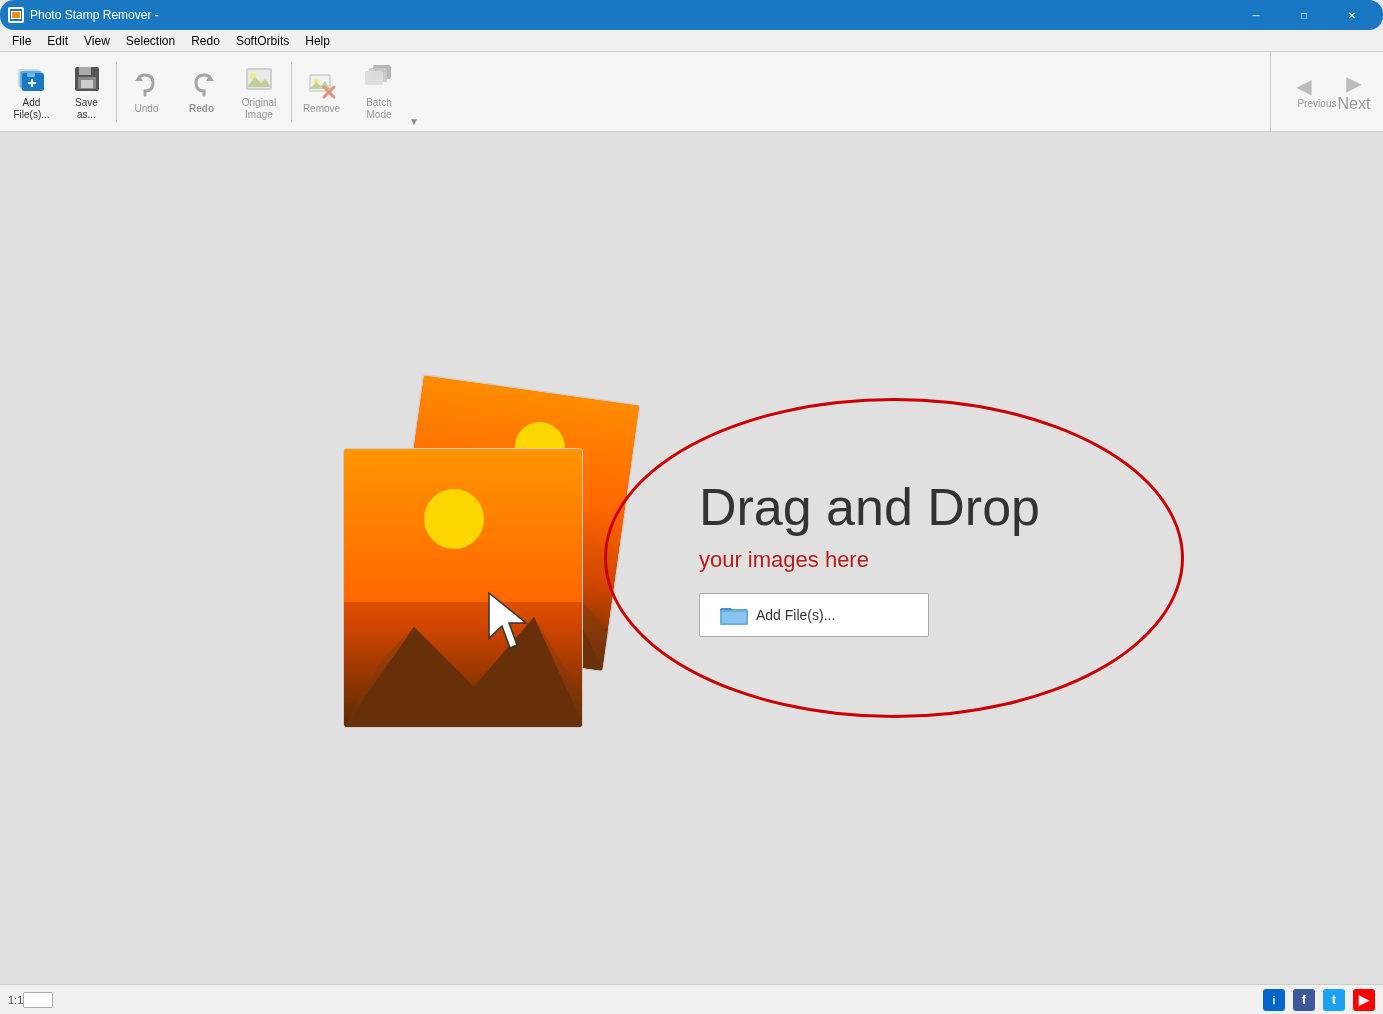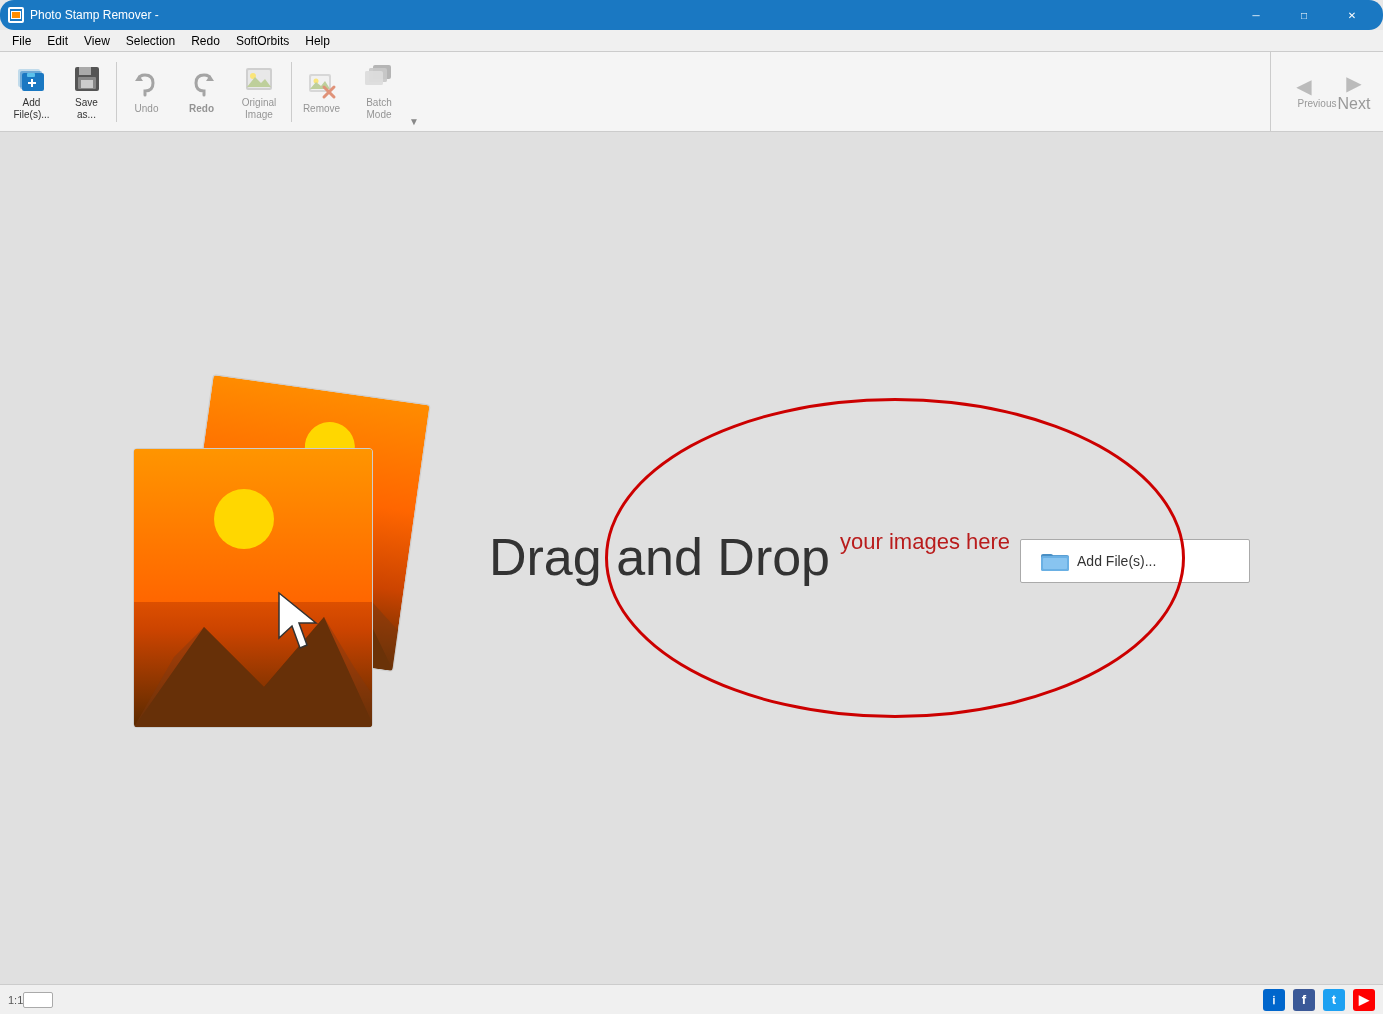--- a/index.html
+++ b/index.html
@@ -205,21 +205,21 @@
     
     .sun {
       position: absolute;
       border-radius: 50%;
       background: #ffd700;
     }
 
     
     .dnd-text-area {
       display: flex;
-      flex-direction: row;
+      flex-direction: column;
       align-items: flex-start;
       gap: 10px;
       margin-left: 16px;
     }
     .dnd-main-text {
       font-size: 52px;
       font-weight: 300;
       color: #333;
       line-height: 1.1;
     }

